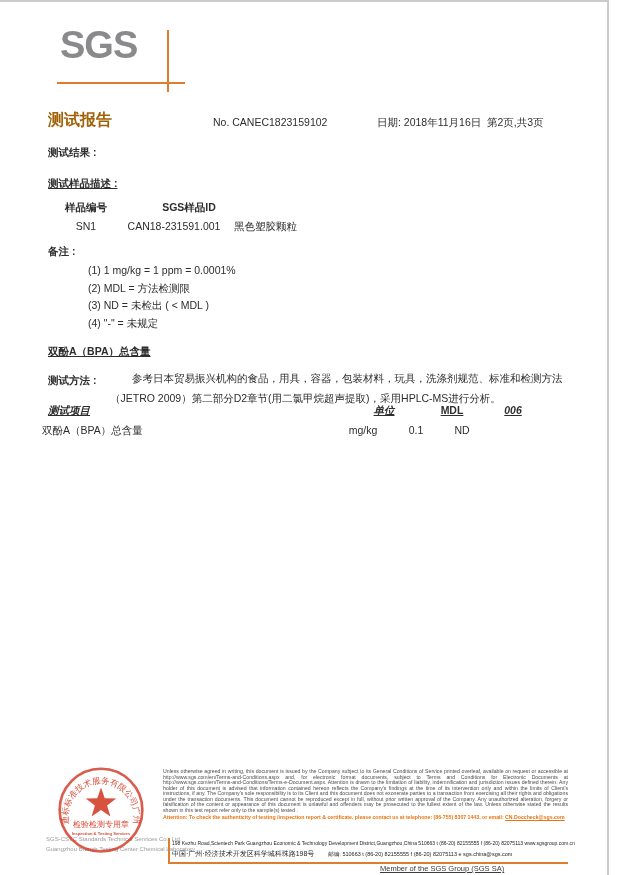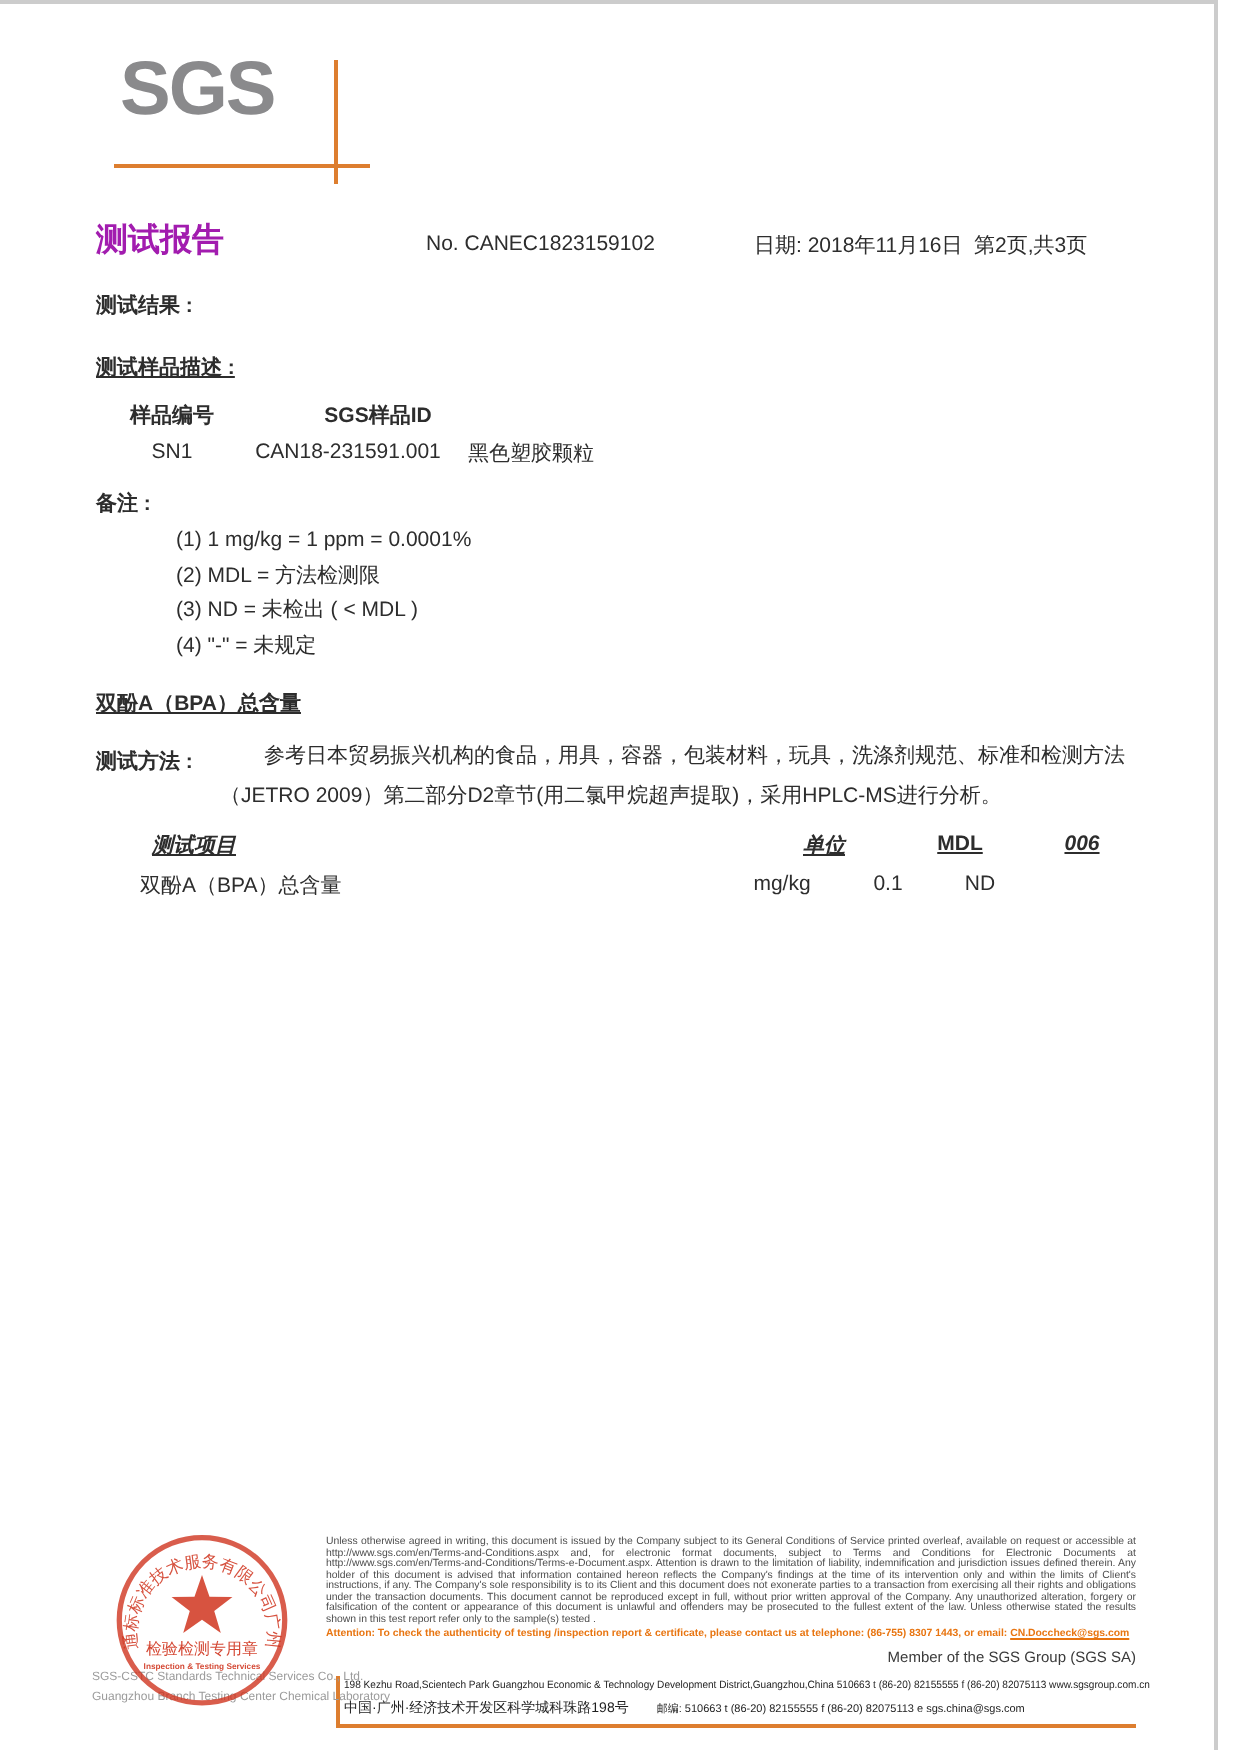--- a/index.html
+++ b/index.html
@@ -15,21 +15,21 @@
   .logo-text { position:absolute; left:60px; top:26px; font-size:38px; font-weight:bold;
                letter-spacing:-1px; color:#8a8a8c; line-height:1; }
   .logo-hline { position:absolute; left:57px; top:82px; width:128px; height:2px; background:#dd7e2f; }
   .logo-vline { position:absolute; left:167px; top:30px; width:2px; height:62px; background:#dd7e2f; }
 
   .abs { position:absolute; }
   .b   { font-weight:bold;gap:15px; }
   .u   { text-decoration:underline; }
   .i   { font-style:italic; }
 
-  .title { left:48px; top:110px; font-size:16px; font-weight:bold; color:#a21caf; }
+  .title { left:48px; top:110px; font-size:16px; font-weight:bold; color:#a16207; }
   .repno { left:213px; top:116px; font-size:10.5px; }
   .date  { left:377px; top:116px; font-size:10.5px; }
   .pg    { left:487px; top:116px; font-size:10.5px; }
 
   .results-label { left:48px; top:146px; font-size:10.5px; font-weight:bold; }
   .sample-heading{ left:48px; top:177px; font-size:10.5px; font-weight:bold; text-decoration:underline; }
 
   .sample-table { left:48px; top:201px; font-size:10.5px; }
   .st-row { display:flex; margin-bottom:5px; }
   .st-c1 { width:76px;  text-align:center; }
@@ -37,21 +37,21 @@
   .st-c3 { margin-left:10px; width:220px; text-align:left; }
 
   .notes-label { left:48px; top:245px; font-size:10.5px; font-weight:bold; }
   .notes { left:88px; top:262px; font-size:10.5px; line-height:17.7px; }
 
   .bpa-heading { left:48px; top:345px; font-size:10.5px; font-weight:bold; text-decoration:underline; }
 
   .method-label { left:48px; top:374px; font-size:10.5px; font-weight:bold; }
   .method-text  { left:110px; top:368px; width:480px; font-size:10.5px; line-height:20px; text-indent:22px; }
 
-  .result-table { left:42px; top:416px; font-size:10.5px;margin-left:28px; }
+  .result-table { left:42px; top:404px; font-size:10.5px; }
   .rt-row { display:flex; margin-bottom:6px; }
   .rt-c1 { width:292px; }
   .rt-c2 { width:58px; text-align:center; }
   .rt-c3 { width:48px; text-align:center; }
   .rt-c4 { width:44px; text-align:center; }
   .rt-head .rt-c1 { padding-left:6px; }
 
   
   .legal-block { left:163px; top:769px; width:405px; font-size:5.2px; line-height:5.5px;
                  color:#4d4d4d; text-align:justify; }
@@ -61,21 +61,21 @@
   .stamp { left:52px; top:765px; width:98px; height:94px; z-index:2; }
   .company-lines { left:46px; top:835px; font-size:6px; line-height:9.5px; color:#9b9b9b; z-index:1; }
 
   .addr-vline { left:168px; top:838px; width:1.5px; height:24px; background:#dd7e2f; }
   .addr-hline { left:168px; top:862px; width:400px; height:1.5px; background:#dd7e2f; }
   .addr1 { left:172px; top:840px; width:430px; font-size:5.3px; color:#1e1e1e; white-space:nowrap;
            transform:scaleX(0.95); transform-origin:left; }
   .addr2 { left:172px; top:849px; width:396px; display:flex; color:#1e1e1e; align-items:baseline; }
   .addr2-cn   { font-size:7px; white-space:nowrap; }
   .addr2-rest { font-size:5.5px; white-space:nowrap; margin-left:14px; }
-  .member { left:380px; top:824px; width:188px; text-align:right; font-size:7.5px; color:#3a3a3a; }
+  .member { left:380px; top:864px; width:188px; text-align:left; font-size:7.5px; color:#3a3a3a;text-decoration:underline; }
 </style>
 </head>
 <body>
 
 <div class="page">
   <div class="edge-top"></div>
   <div class="edge-right"></div>
 
   <div class="logo-text">SGS</div>
   <div class="logo-hline"></div>

